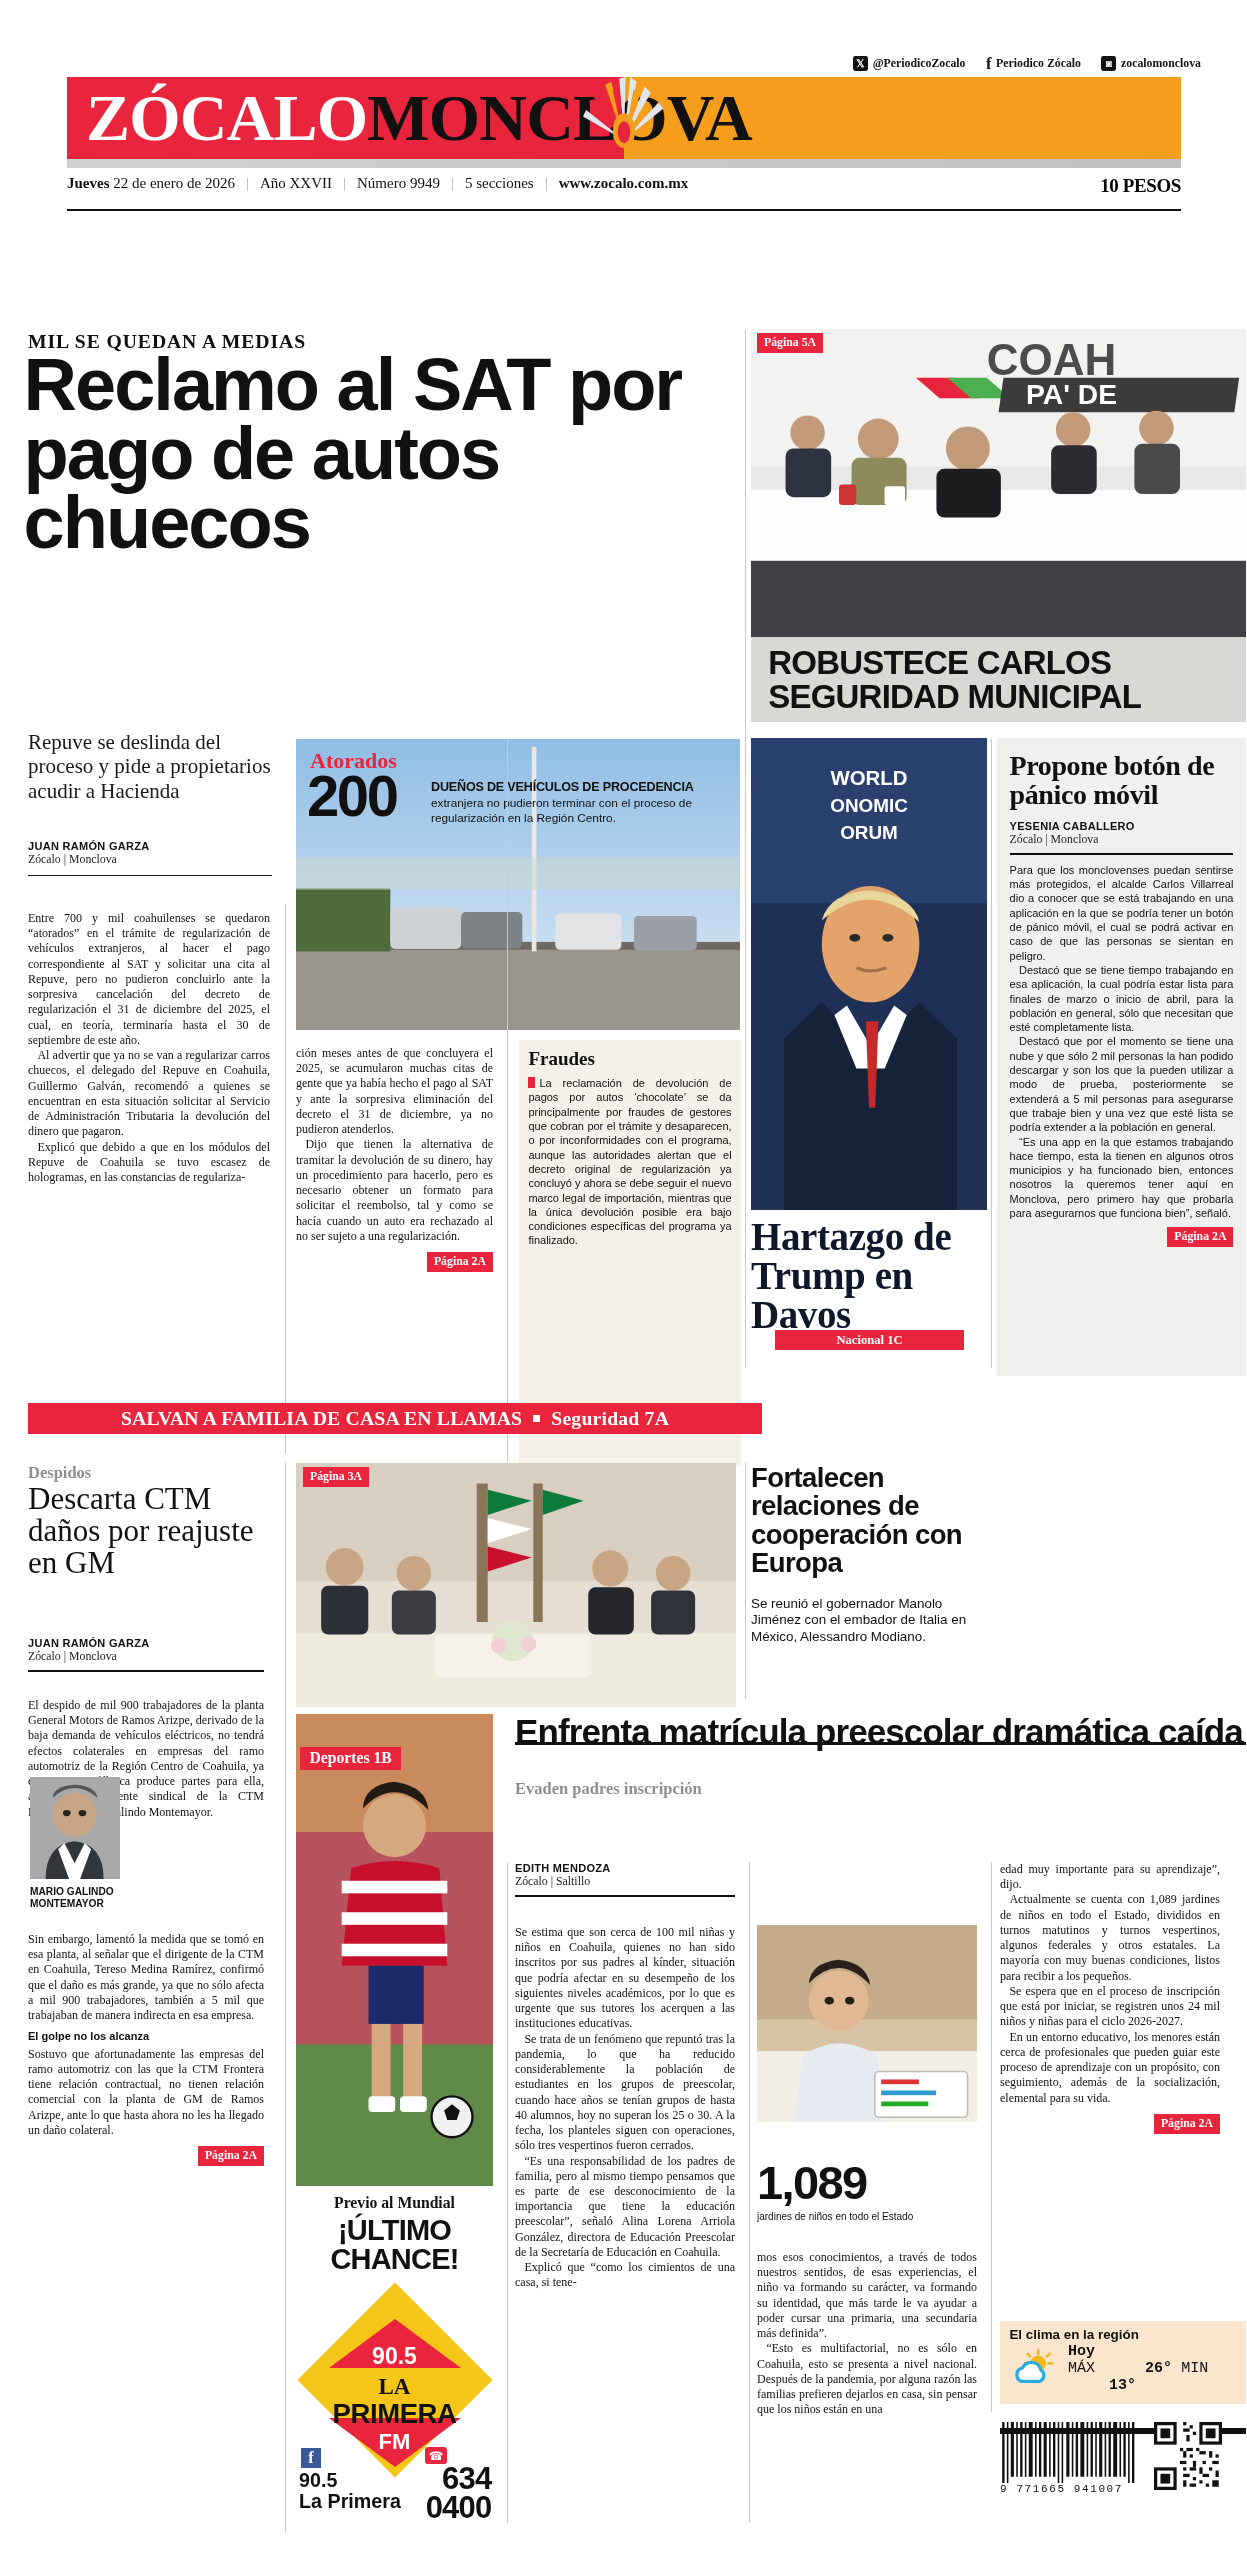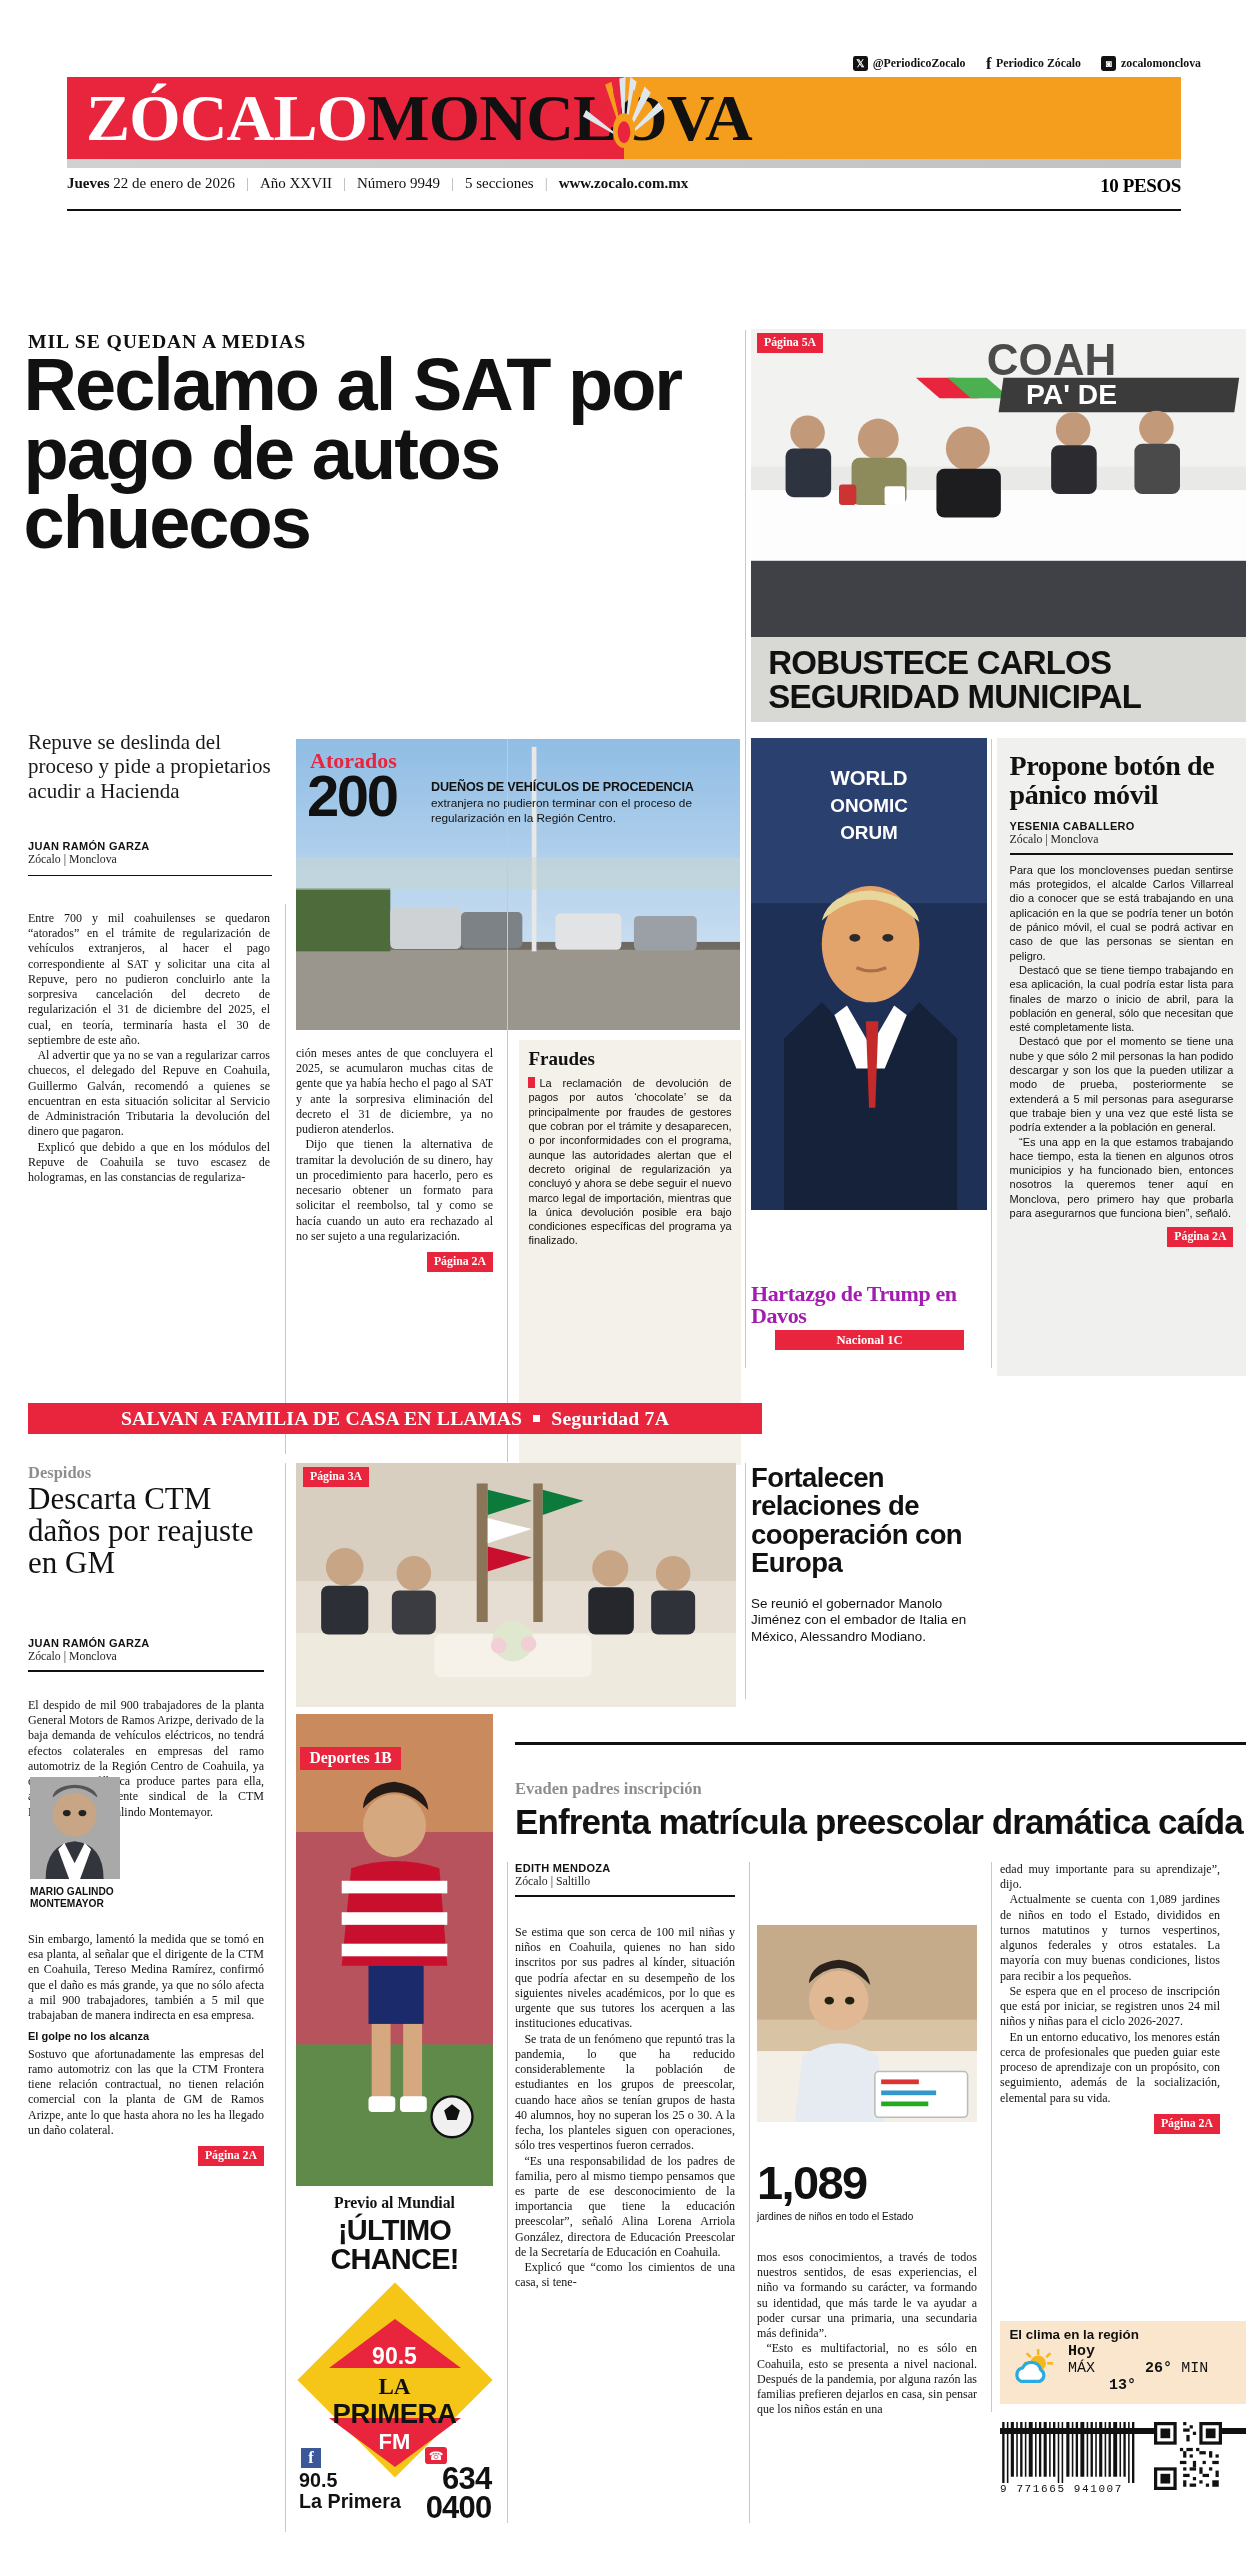--- a/index.html
+++ b/index.html
@@ -146,23 +146,23 @@
     background:#d8d8d4; display:flex; flex-direction:column; justify-content:center;
     padding-left:17.3px;
     font-family:"Liberation Sans", sans-serif; font-weight:700; font-size:33px;
     line-height:1.02; letter-spacing:-0.8px; color:#111;
   }
 
   
   .trump-photo{ position:absolute; left:751px; top:738px; width:236px; height:472px;
     overflow:hidden; background:#0369a1; }
   .trump-head{
-    position:absolute; left:751px; top:1283px; width:236px;
-    font-family:"Liberation Serif", serif; font-weight:700; font-size:22px;
-    line-height:1.0; letter-spacing:-0.4px; color:#a21caf;
+    position:absolute; left:751px; top:1217px; width:236px;
+    font-family:"Liberation Serif", serif; font-weight:700; font-size:39px;
+    line-height:1.0; letter-spacing:-0.4px; color:#0f172a;
   }
   .nacional-tag{
     position:absolute; left:775px; top:1330px; width:189px; height:20.4px;
     background:#e8253c; color:#fff; display:flex; align-items:center;
     justify-content:center; font-family:"Liberation Serif", serif;
     font-weight:700; font-size:12.6px;
   }
   .panic-wrap{
     position:absolute; left:997px; top:738px; width:249px; height:638px;
     background:#f0f0ee; padding:14px 12.6px 7.9px 12.6px;
@@ -260,21 +260,21 @@
      background:#e8253c; border-radius:3.1px; z-index:4; color:#fff; font-size:11.8px;
      display:flex;align-items:center;justify-content:center;}
   .radio-right{ position:absolute; right:1.6px; top:162px; z-index:4; text-align:right;
      font-family:"Liberation Sans", sans-serif; font-weight:700; font-size:31px;
      line-height:.95; letter-spacing:-0.8px; color:#111;}
 
   
   .pre-rule{ position:absolute; left:515px; top:1742px; width:731px; height:3.1px; background:#111;}
   .pre-label{ position:absolute; left:515px; top:1779px; }
   .pre-head{
-    position:absolute; left:515px; top:1802px; width:731px;
+    position:absolute; left:515px; top:1712px; width:731px;
     font-family:"Liberation Sans", sans-serif; font-weight:700; font-size:35px;
     letter-spacing:-0.9px; color:#111;
   }
   .pre-byline{ position:absolute; left:515px; top:1862px; width:220px;}
   .pre-byline .rule{ height:1.6px; background:#111; margin-top:6.3px;}
   .pre-c1{ position:absolute; left:515px; top:1925px; width:220px; height:598px;}
   .pre-c3{ position:absolute; left:1000px; top:1862px; width:220px; height:440px;}
   .pre-photo{ position:absolute; left:757px; top:1925px; width:220px; height:197px;
     background:#c9a07a; overflow:hidden;}
   .pre-big{

